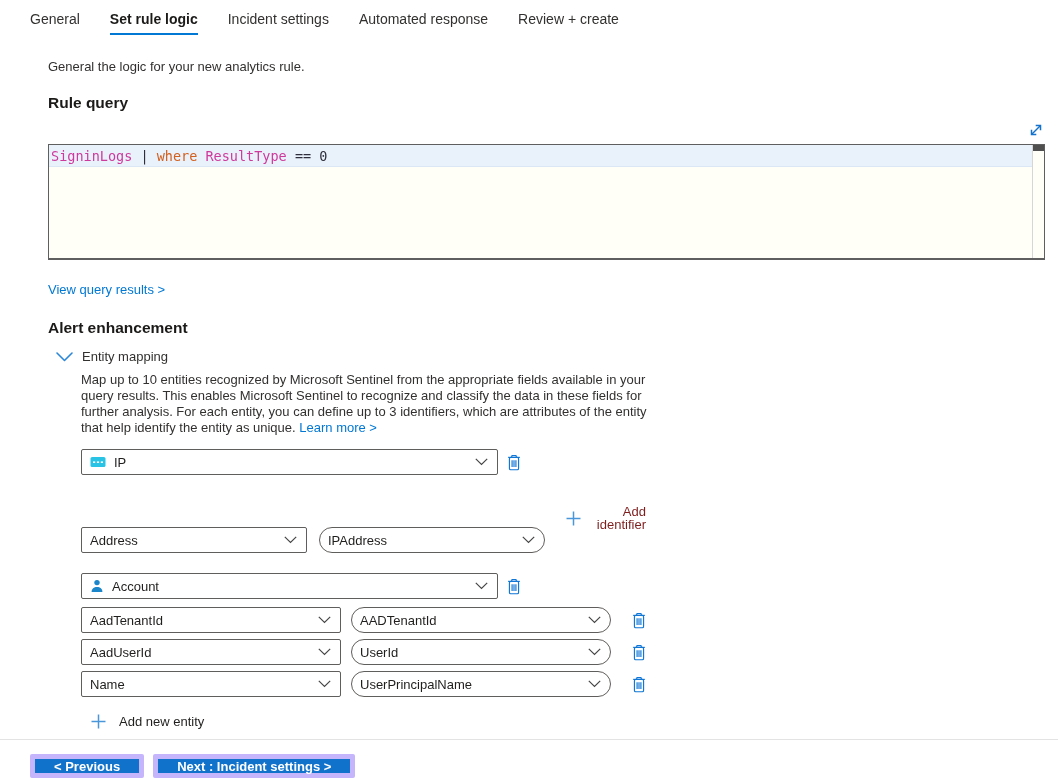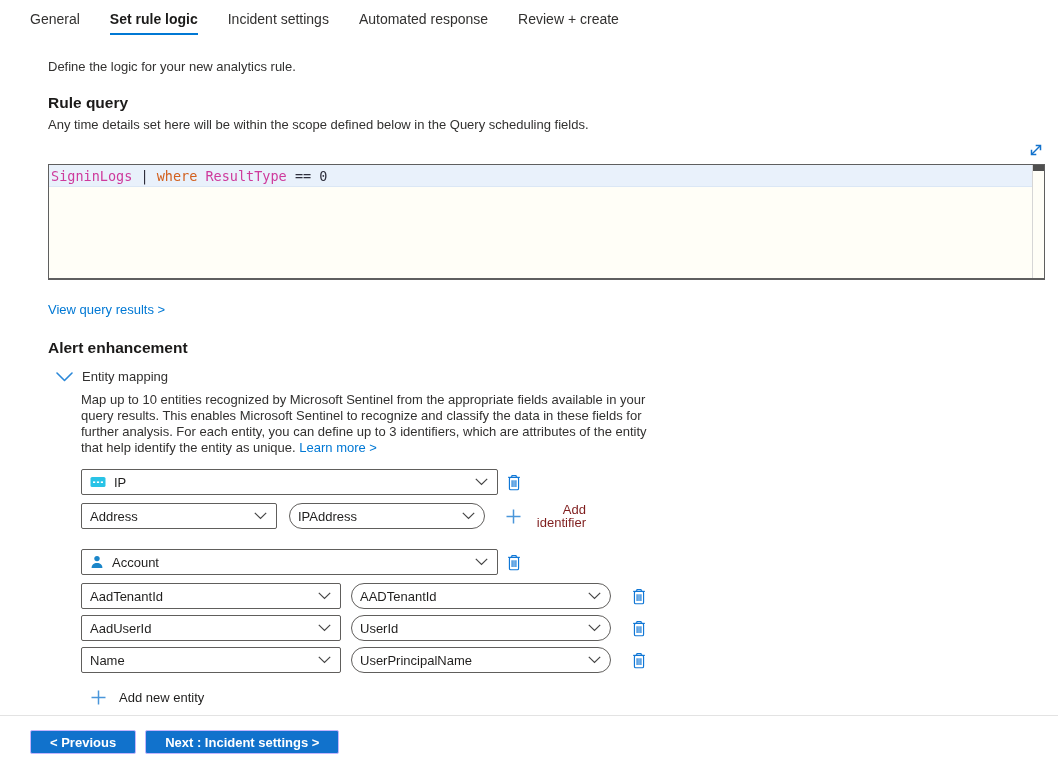--- a/index.html
+++ b/index.html
@@ -54,21 +54,21 @@
   .em-body { margin-left:33px; }
   .em-desc { margin-top:8px; width:574px; line-height:16px; color:#323130; }
 
   .row { display:flex; align-items:center; }
   .dd {
     height:26px; border:1px solid #605e5c; border-radius:2px; background:#fff;
     display:flex; align-items:center; justify-content:space-between;
     padding:0 9px 0 8px; cursor:pointer;
   }
   .dd-lg { width:417px; }
-  .dd-sm { width:196px; }
+  .dd-sm { width:226px;margin-top:44px; }
   .dd-md { width:260px; }
   .dd-label { display:flex; align-items:center; gap:8px; color:#201f1e; }
   .id-row { gap:0; }
   .id-row .dd + .dd { margin-left:10px;border-radius:13px; }
   .id-row.first .dd + .dd { margin-left:12px; }
 
   .ent-row { margin-top:13px; }
   .ent-row.second { margin-top:20px; }
   .id-row { margin-top:8px; }
   .id-row + .id-row { margin-top:6px; }
@@ -76,43 +76,42 @@
   .id-row .trash-btn { margin-left:20px; }
 
   .add-identifier { display:flex; align-items:center; gap:8px; margin-left:20px; cursor:pointer; background:none; border:none; }
   .add-identifier .ai-text { width:56px; text-align:right; font-size:13px; color:#7f1d1d; line-height:13px; font-family:"Liberation Sans",sans-serif; }
 
   .add-entity { display:flex; align-items:center; gap:12px; margin-top:16px; margin-left:9px; cursor:pointer; background:none; border:none; font-size:13px; color:#201f1e; font-family:"Liberation Sans",sans-serif; }
 
   .footer-divider { margin-top:9px; margin-left:-48px; width:1058px; border-top:1px solid #e3e3e3; }
   .footer { display:flex; gap:9px; padding:14px 0 0 30px; margin-left:-48px; }
   .btn {
-    height:24px; padding:0 19px; border:1px solid #c4b5fd; border-radius:2px;
+    height:24px; padding:0 19px; border:5px solid #c4b5fd; border-radius:2px;
     background:#1172cc; color:#ffffff; font-weight:700; font-size:13px;
     font-family:"Liberation Sans",sans-serif; cursor:pointer;
     display:inline-flex; align-items:center;
   }
 </style>
 </head>
 <body>
 
 <nav class="tabs">
   <div class="tab">General</div>
   <div class="tab active">Set rule logic</div>
   <div class="tab">Incident settings</div>
   <div class="tab">Automated response</div>
   <div class="tab">Review + create</div>
 </nav>
 
 <div class="content">
-  <p class="intro">Define the logic for your new analytics rule.</p>
+  <p class="intro">General the logic for your new analytics rule.</p>
 
   
   <h2 class="section">Rule query</h2>
-  <p class="subtitle">Any time details set here will be within the scope defined below in the Query scheduling fields.</p>
 
   <div class="editor-toolbar">
     <button class="icon-btn" aria-label="expand">
       <svg width="18" height="18" viewBox="0 0 18 18" fill="none" stroke="#1272cc" stroke-width="1.5">
         <line x1="4.5" y1="13.5" x2="13.5" y2="4.5"></line>
         <polyline points="8.7,4.5 13.5,4.5 13.5,9.3"></polyline>
         <polyline points="9.3,13.5 4.5,13.5 4.5,8.7"></polyline>
       </svg>
     </button>
   </div>

